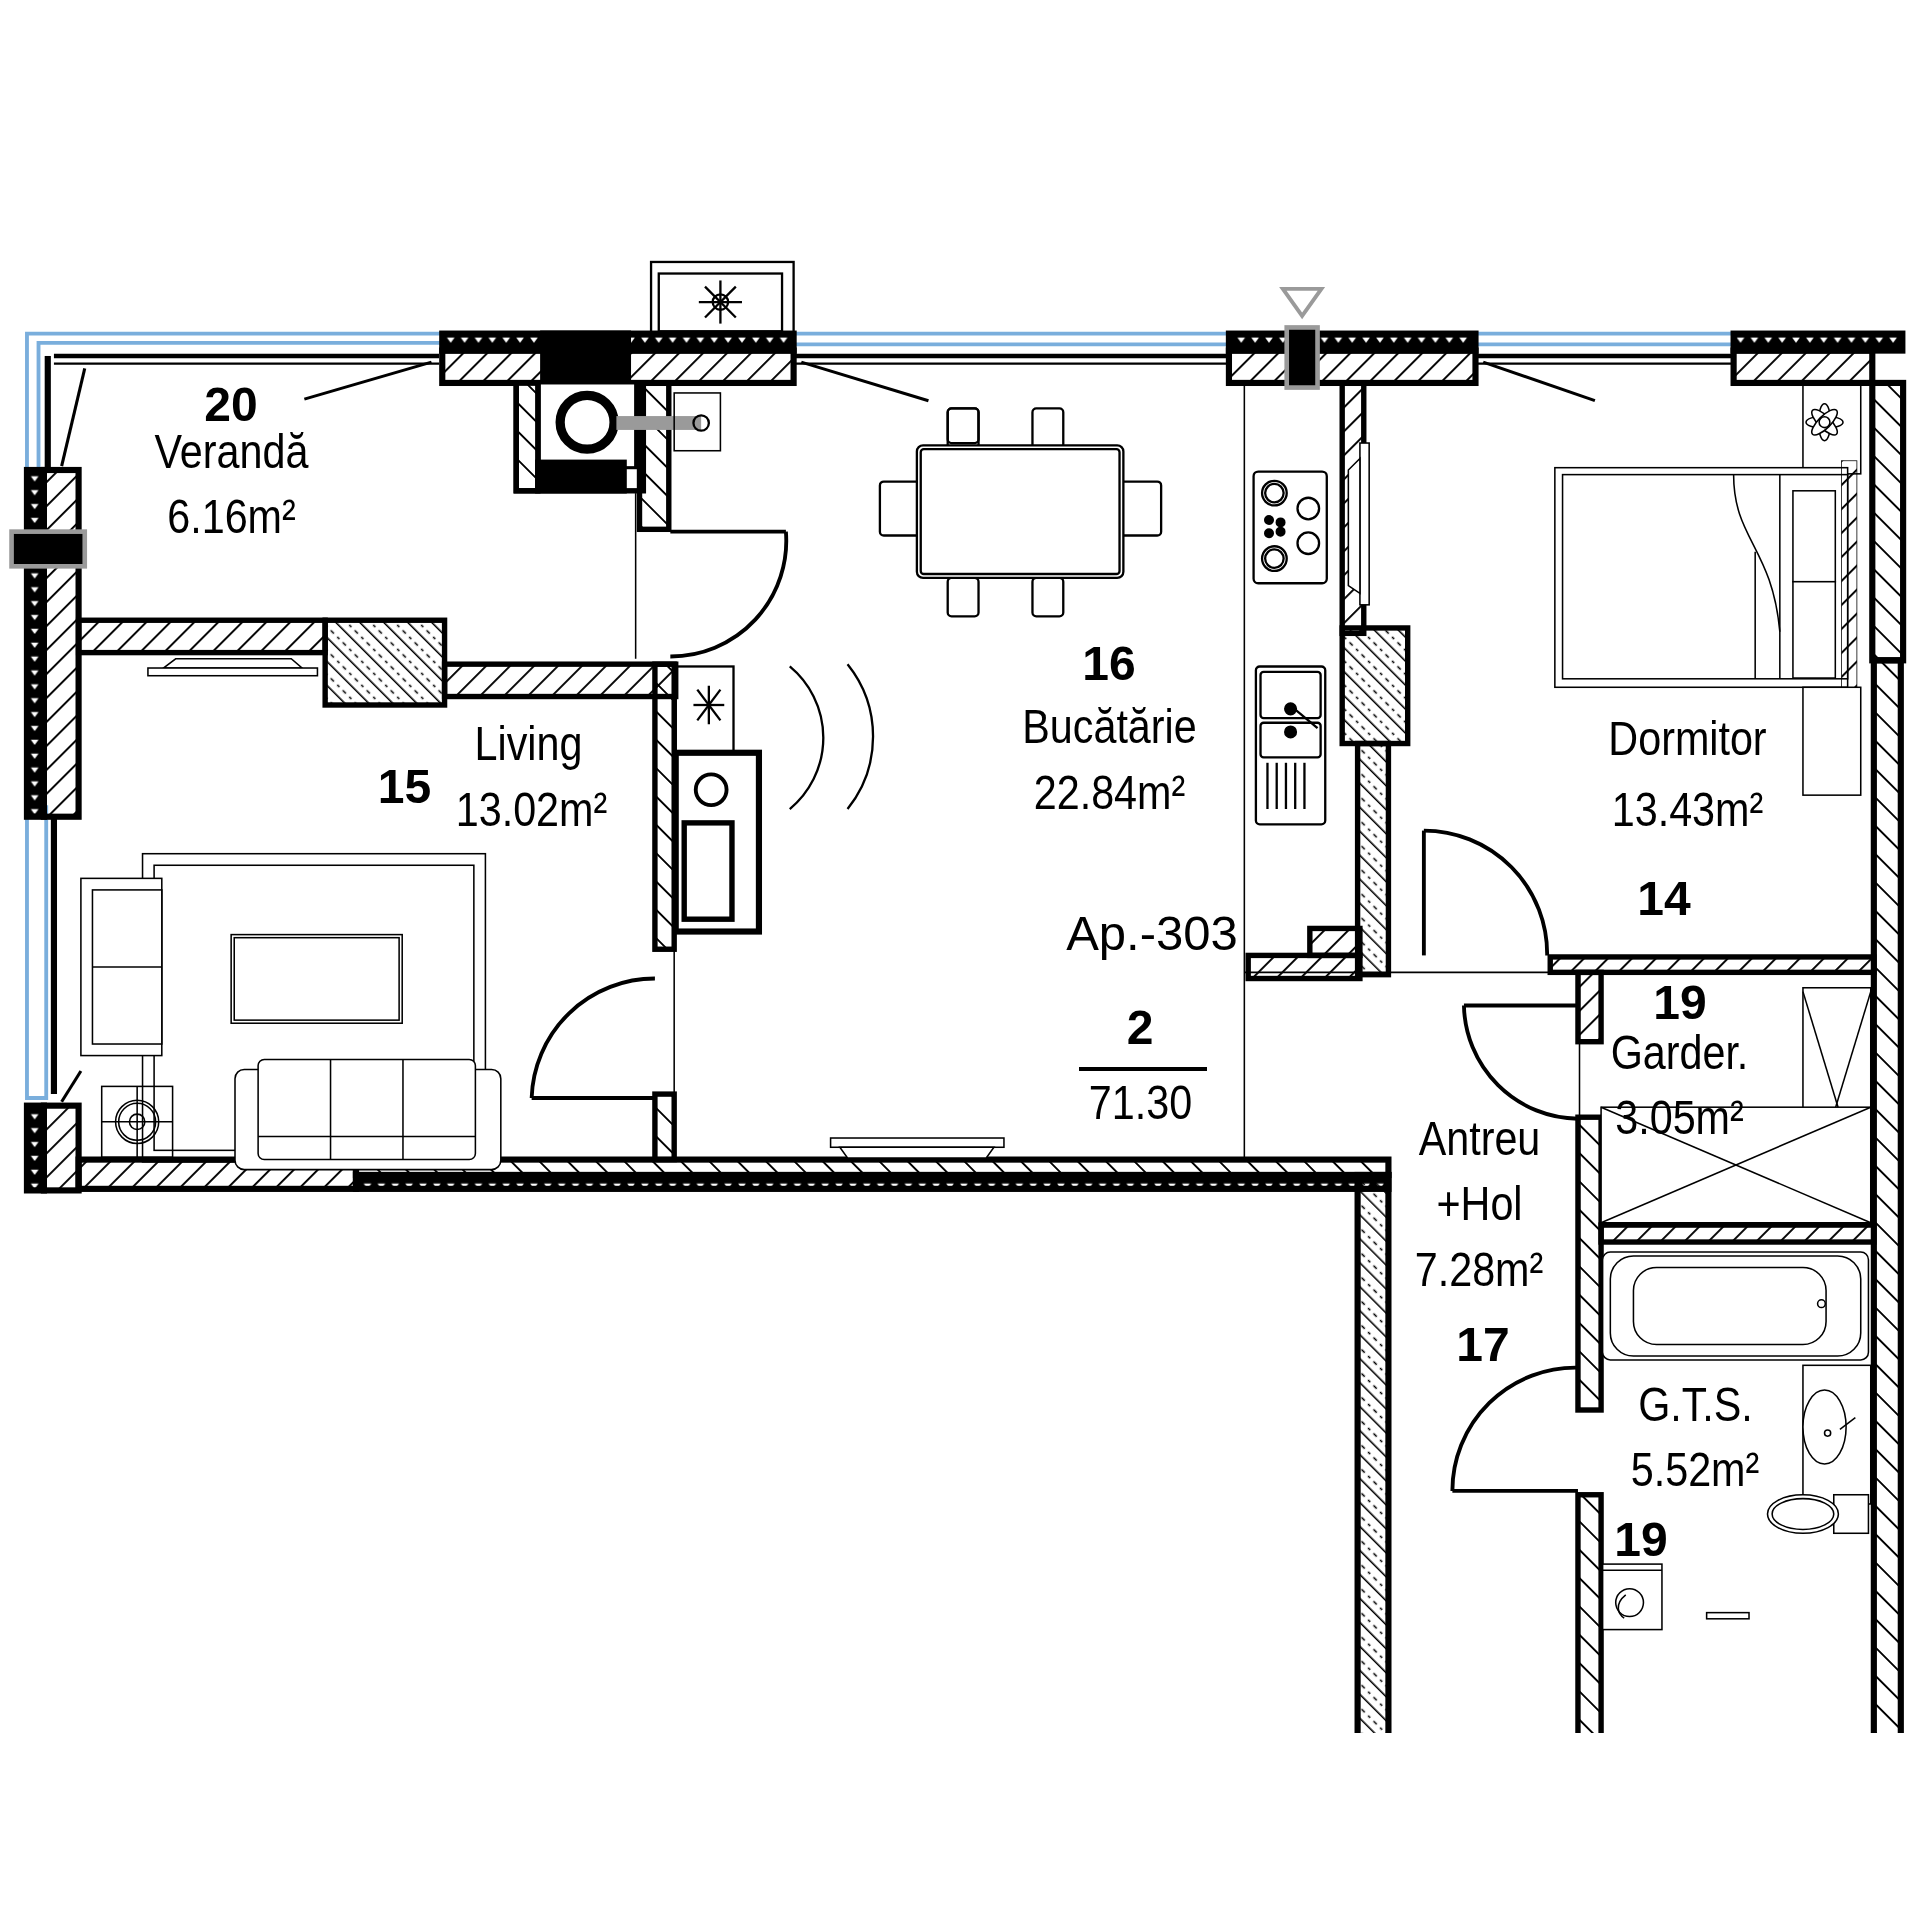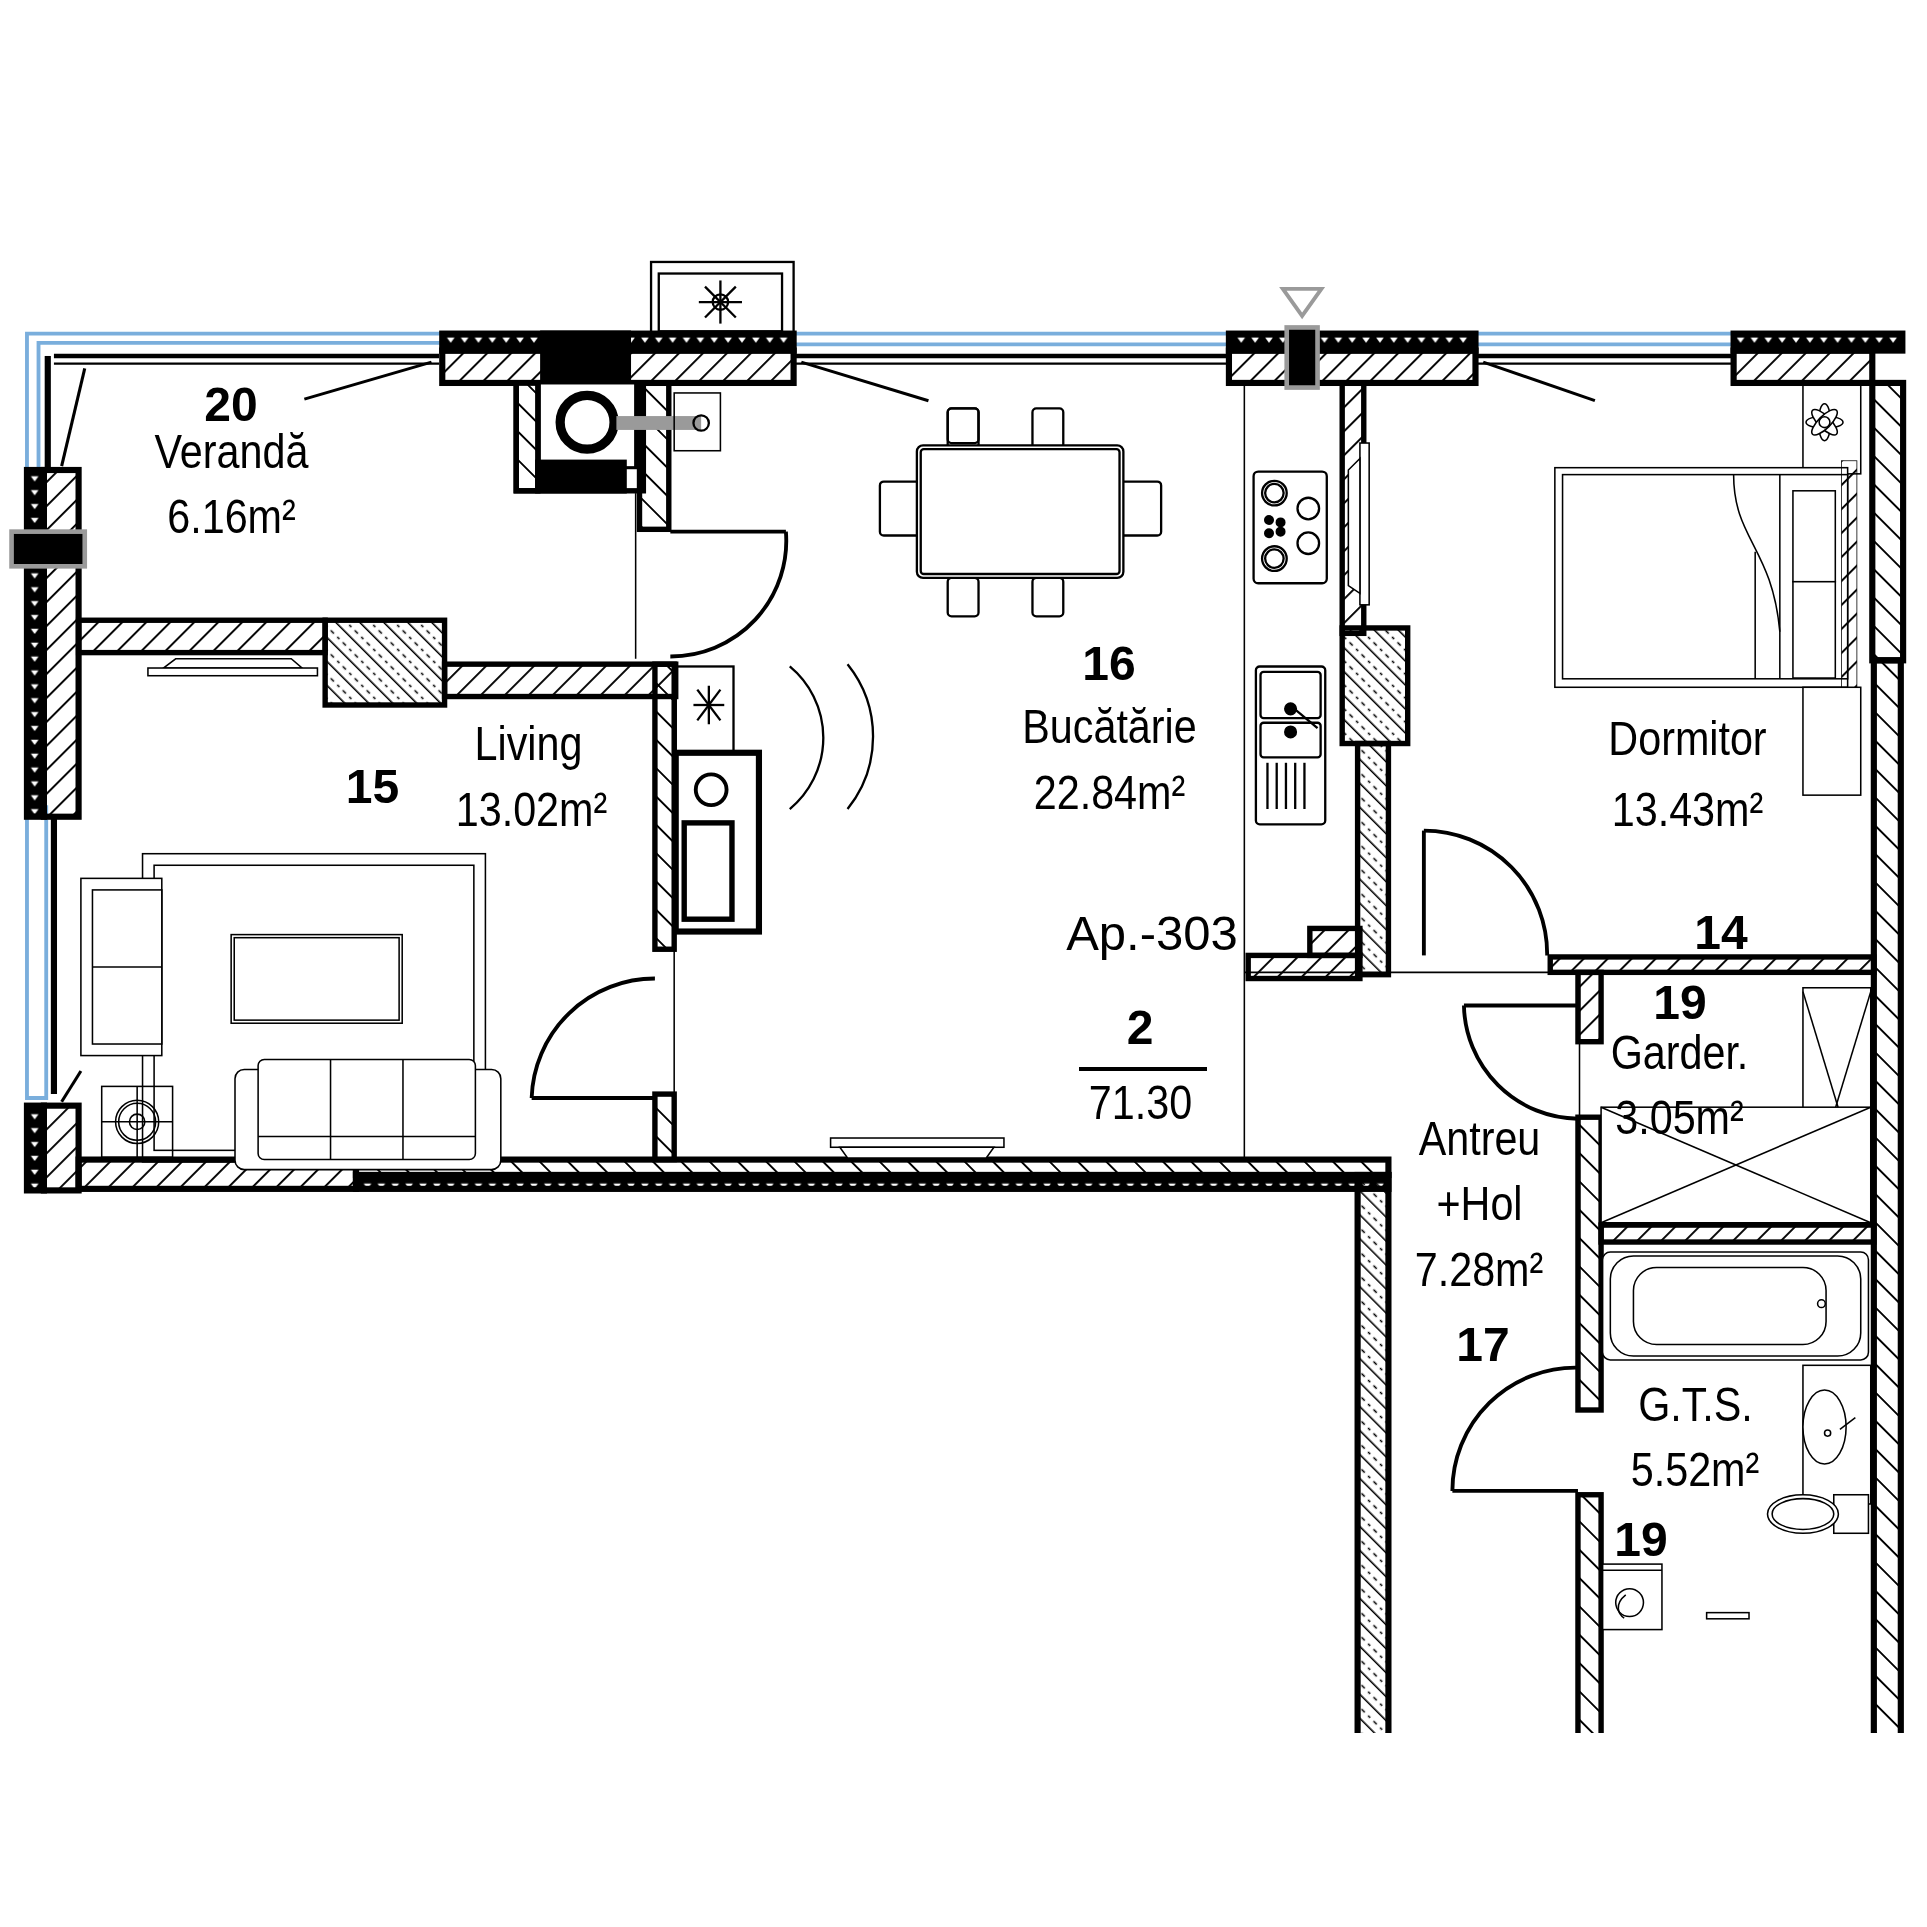--- a/index.html
+++ b/index.html
@@ -325,36 +325,36 @@
   </g>
   <g fill="#fff" stroke="#000" stroke-width="2">
     <rect x="2215" y="2093" width="55" height="8"></rect>
   </g>
 </svg>
 
 <div class="lbl num" style="left:185px; top:381px; width:92px;">20</div>
 <div class="lbl name" style="left:116px; top:428px; width:231px;">Verandă</div>
 <div class="lbl area" style="left:116px; top:493px; width:231px;">6.16m²</div>
 
-<div class="lbl num" style="left:330px; top:763px; width:85px;">15</div>
+<div class="lbl num" style="left:362px; top:763px; width:85px;">15</div>
 <div class="lbl name" style="left:432px; top:720px; width:193px;">Living</div>
 <div class="lbl area" style="left:416px; top:786px; width:231px;">13.02m²</div>
 
 <div class="lbl num" style="left:1063px; top:640px; width:92px;">16</div>
 <div class="lbl name" style="left:986px; top:703px; width:247px;">Bucătărie</div>
 <div class="lbl area" style="left:986px; top:769px; width:247px;">22.84m²</div>
 
 <div class="lbl apt" style="left:1025px; top:909px; width:254px;">Ap.-303</div>
 <div class="lbl num" style="left:1094px; top:1004px; width:92px;">2</div>
 <div class="frac-line" style="left:1079px; top:1067px; width:128px;"></div>
 <div class="lbl area" style="left:1025px; top:1079px; width:231px;">71.30</div>
 
 <div class="lbl name" style="left:1564px; top:715px; width:247px;">Dormitor</div>
 <div class="lbl area" style="left:1564px; top:786px; width:247px;">13.43m²</div>
-<div class="lbl num" style="left:1675px; top:875px; width:92px;margin-top:34px;">14</div>
+<div class="lbl num" style="left:1618px; top:875px; width:92px;">14</div>
 
 <div class="lbl num" style="left:1634px; top:979px; width:92px;">19</div>
 <div class="lbl name" style="left:1587px; top:1029px; width:185px;">Garder.</div>
 <div class="lbl area" style="left:1587px; top:1094px; width:185px;">3.05m²</div>
 
 <div class="lbl name" style="left:1387px; top:1115px; width:185px;">Antreu</div>
 <div class="lbl name" style="left:1387px; top:1180px; width:185px;">+Hol</div>
 <div class="lbl area" style="left:1379px; top:1246px; width:200px;">7.28m²</div>
 <div class="lbl num" style="left:1437px; top:1321px; width:92px;">17</div>
 

